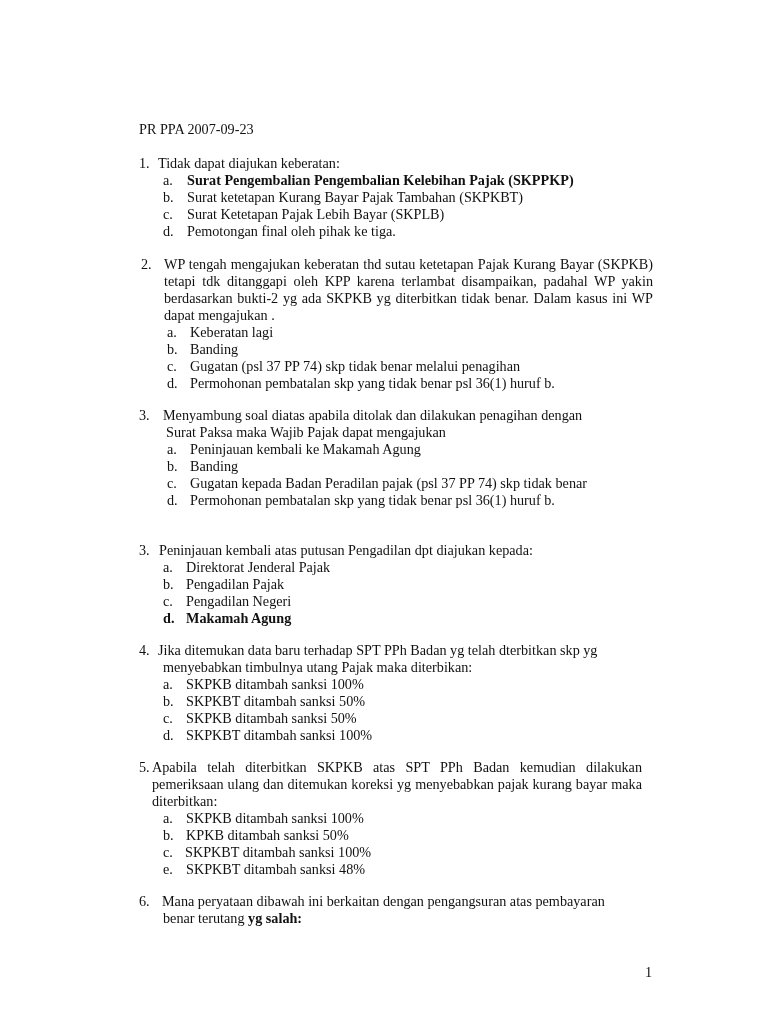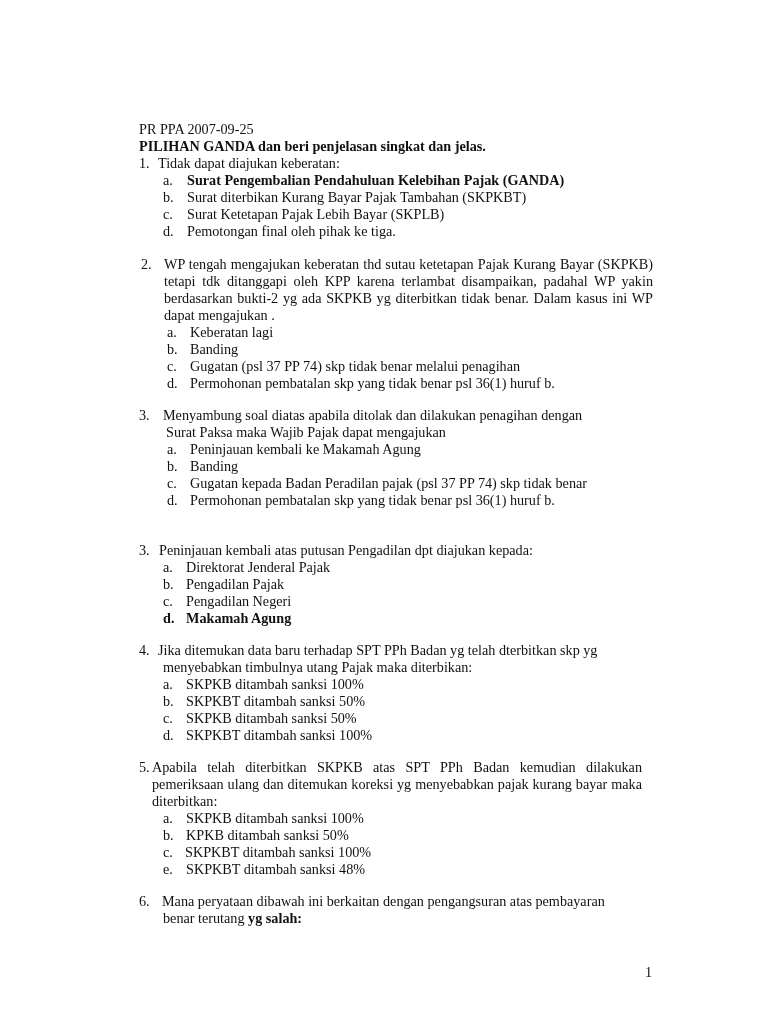--- a/index.html
+++ b/index.html
@@ -18,30 +18,29 @@
     .num { position: absolute; line-height: 17px; }
     .opt-letter { position: absolute; line-height: 17px; }
     .opt-text { position: absolute; line-height: 17px; white-space: nowrap; }
     .page-number { position: absolute; left: 645px; top: 964px; line-height: 17px; }
   </style>
 </head>
 <body>
 
 <div class="page">
 
-  <div class="line" style="left:139px; top:121px;">PR  PPA 2007-09-25</div>
-  <div class="line bold" style="left:139px; top:138px;">PILIHAN GANDA  dan beri penjelasan singkat dan jelas.</div>
+  <div class="line" style="left:139px; top:121px;">PR  PPA 2007-09-23</div>
 
   <div>
     <div class="num" style="left:139px; top:155px;">1.</div>
     <div class="line" style="left:158px; top:155px;">Tidak dapat diajukan keberatan:</div>
     <div class="opt-letter" style="left:163px; top:172px;">a.</div>
-    <div class="opt-text bold" style="left:187px; top:172px;">Surat Pengembalian Pendahuluan Kelebihan Pajak (GANDA)</div>
+    <div class="opt-text bold" style="left:187px; top:172px;">Surat Pengembalian Pengembalian Kelebihan Pajak (SKPPKP)</div>
     <div class="opt-letter" style="left:163px; top:189px;">b.</div>
-    <div class="opt-text" style="left:187px; top:189px;">Surat diterbikan Kurang Bayar Pajak Tambahan (SKPKBT)</div>
+    <div class="opt-text" style="left:187px; top:189px;">Surat ketetapan Kurang Bayar Pajak Tambahan (SKPKBT)</div>
     <div class="opt-letter" style="left:163px; top:206px;">c.</div>
     <div class="opt-text" style="left:187px; top:206px;">Surat Ketetapan Pajak Lebih Bayar (SKPLB)</div>
     <div class="opt-letter" style="left:163px; top:223px;">d.</div>
     <div class="opt-text" style="left:187px; top:223px;">Pemotongan final oleh pihak ke tiga.</div>
   </div>
 
   <div>
     <div class="num" style="left:141px; top:256px;">2.</div>
     <div class="just" style="left:164px; top:256px; width:489px;">WP tengah mengajukan keberatan thd sutau ketetapan Pajak Kurang Bayar (SKPKB) tetapi tdk ditanggapi oleh KPP karena terlambat disampaikan, padahal WP yakin berdasarkan bukti-2 yg ada SKPKB yg diterbitkan tidak benar. Dalam kasus ini WP dapat mengajukan .</div>
     <div class="opt-letter" style="left:167px; top:324px;">a.</div>

